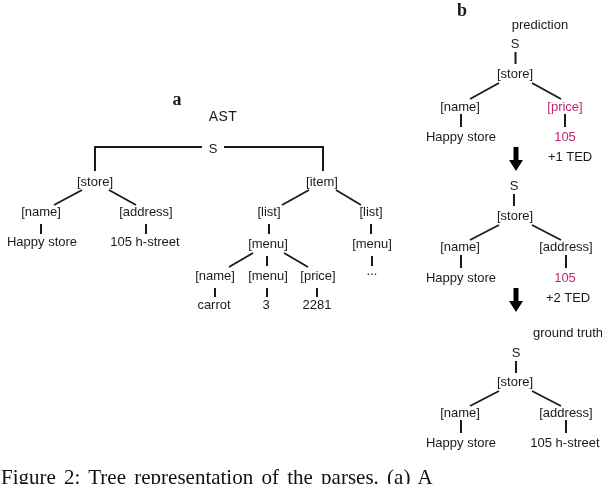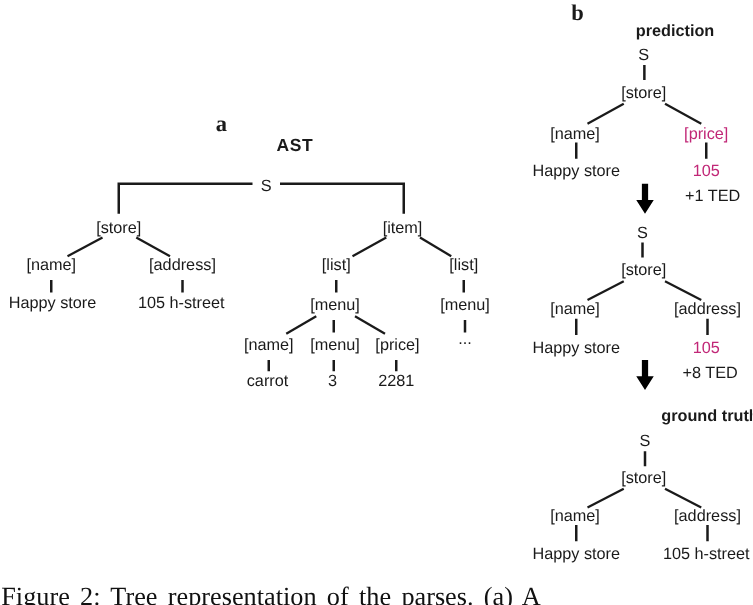--- a/index.html
+++ b/index.html
@@ -1,20 +1,20 @@
 <!DOCTYPE html>
 <html style="--hl: #c12777;"><head>
 <meta charset="utf-8">
 <style>
   html,body{margin:0;padding:0;background:#fff;}
   .fig{position:relative;width:602px;height:484px;background:#ffffff;overflow:hidden;
        font-family:"Liberation Sans",sans-serif;color:#1a1a1a;}
   .n{position:absolute;transform:translateX(-50%);font-size:13px;line-height:14px;white-space:nowrap;}
   .lbl{position:absolute;font-size:13px;line-height:14px;white-space:nowrap;margin-left:22px;}
-  .bold{font-weight:bold;padding-left:44px;}
+  .bold{font-weight:normal;padding-left:44px;}
   .panel-letter{position:absolute;transform:translateX(-50%);
        font-family:"Liberation Serif",serif;font-weight:bold;font-size:18px;line-height:18px;}
   .ast-title{font-size:14px;letter-spacing:.5px;}
   .hl{color:var(--hl,#c12777);}
   .edges{position:absolute;left:0;top:0;}
   .caption{position:absolute;left:1px;top:465px;width:600px;
        font-family:"Liberation Serif",serif;font-size:21px;line-height:25px;
        white-space:nowrap;color:#111;word-spacing:3px;}
 </style>
 </head>
@@ -69,21 +69,21 @@
     <g stroke="#1a1a1a" fill="none">
       <line x1="516" y1="361" x2="516" y2="373" stroke-width="2"></line>
       <line x1="499" y1="391" x2="470" y2="406" stroke-width="1.8"></line>
       <line x1="532" y1="391" x2="561" y2="406" stroke-width="1.8"></line>
       <line x1="461" y1="420" x2="461" y2="433" stroke-width="2"></line>
       <line x1="566" y1="420" x2="566" y2="433" stroke-width="2"></line>
     </g>
   </svg>
 
   <span class="panel-letter" style="left:177px;top:90px">a</span>
-  <span class="n bold ast-title" style="left:214px;top:109px">AST</span>
+  <span class="n bold ast-title" style="left:201px;top:109px">AST</span>
 
   <span class="n" style="left:213px;top:142px">S</span>
   <span class="n" style="left:95px;top:175px">[store]</span>
   <span class="n" style="left:322px;top:175px">[item]</span>
   <span class="n" style="left:41px;top:205px">[name]</span>
   <span class="n" style="left:146px;top:205px">[address]</span>
   <span class="n" style="left:42px;top:235px">Happy store</span>
   <span class="n" style="left:145px;top:235px">105 h-street</span>
   <span class="n" style="left:269px;top:205px">[list]</span>
   <span class="n" style="left:371px;top:205px">[list]</span>
@@ -109,21 +109,21 @@
 
   <span class="lbl" style="left:526px;top:150px">+1 TED</span>
 
   <span class="n" style="left:514px;top:179px">S</span>
   <span class="n" style="left:515px;top:209px">[store]</span>
   <span class="n" style="left:460px;top:240px">[name]</span>
   <span class="n" style="left:566px;top:240px">[address]</span>
   <span class="n" style="left:461px;top:271px">Happy store</span>
   <span class="n hl" style="left:565px;top:271px">105</span>
 
-  <span class="lbl" style="left:524px;top:291px">+8 TED</span>
+  <span class="lbl" style="left:524px;top:291px">+2 TED</span>
 
   <span class="n bold" style="left:546px;top:326px">ground truth</span>
   <span class="n" style="left:516px;top:346px">S</span>
   <span class="n" style="left:515px;top:375px">[store]</span>
   <span class="n" style="left:460px;top:406px">[name]</span>
   <span class="n" style="left:566px;top:406px">[address]</span>
   <span class="n" style="left:461px;top:436px">Happy store</span>
   <span class="n" style="left:565px;top:436px">105 h-street</span>
 
   <div class="caption">Figure 2:  Tree representation of the parses.  (a) A</div>

